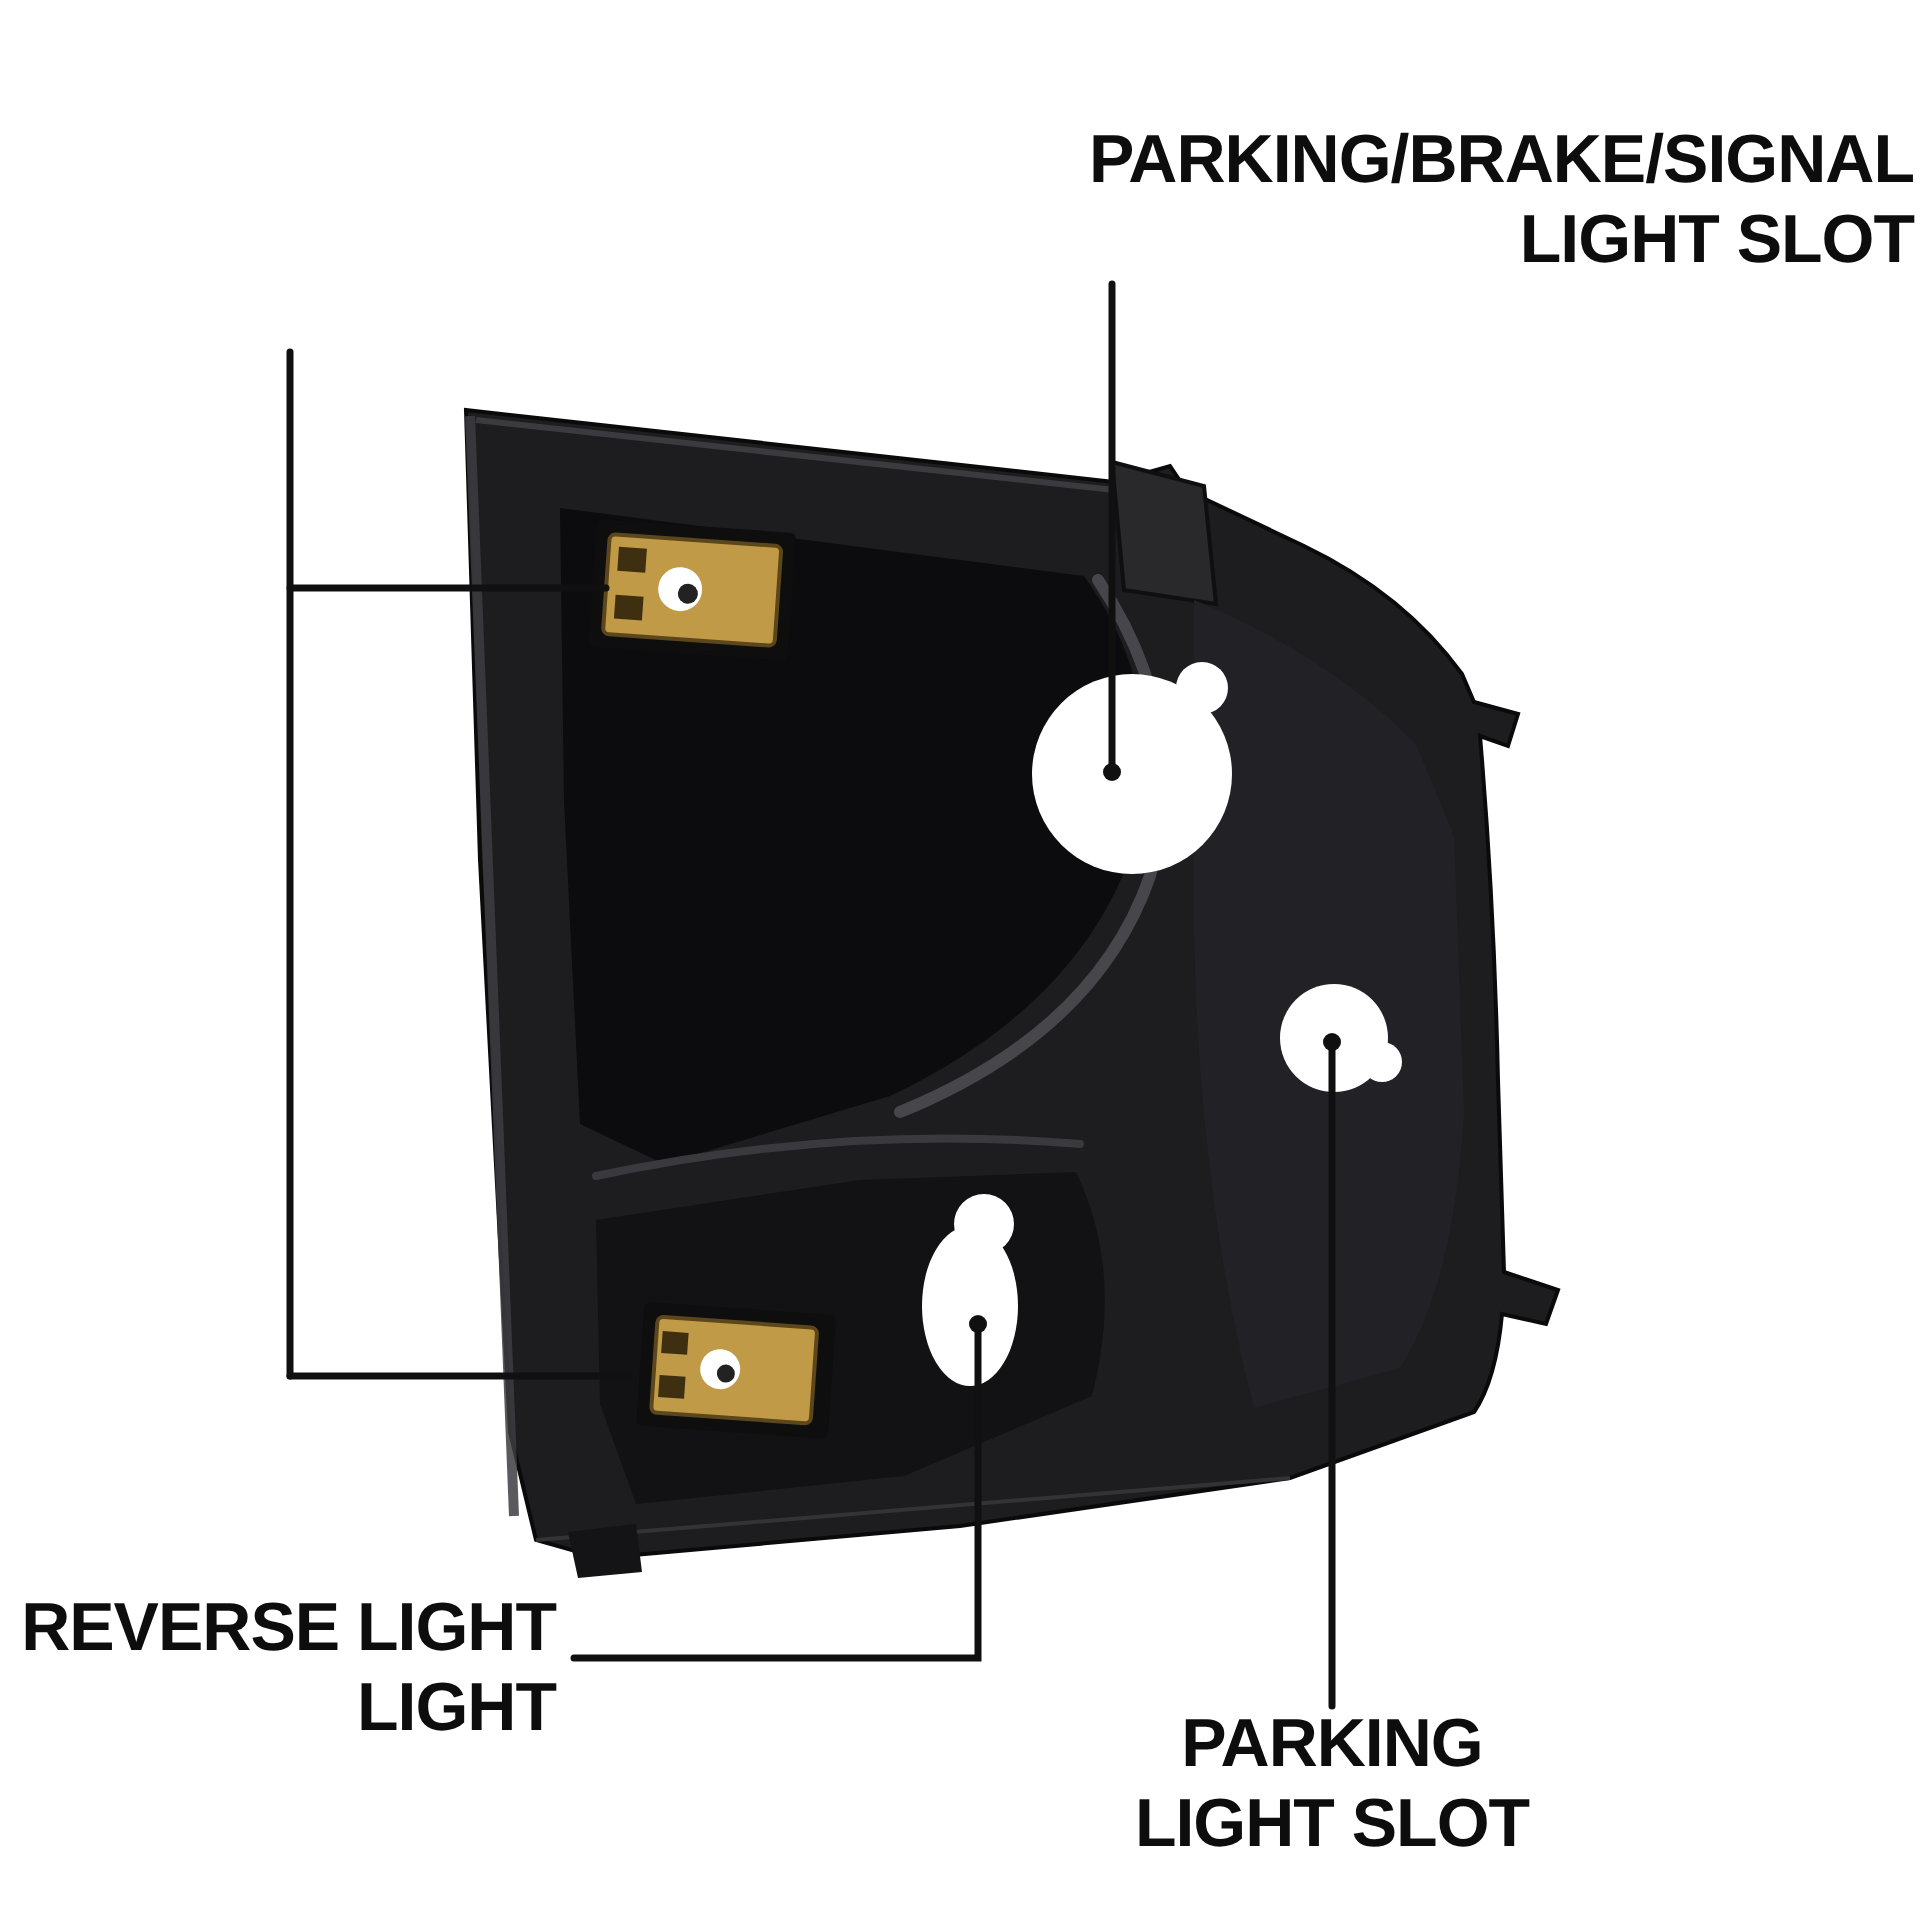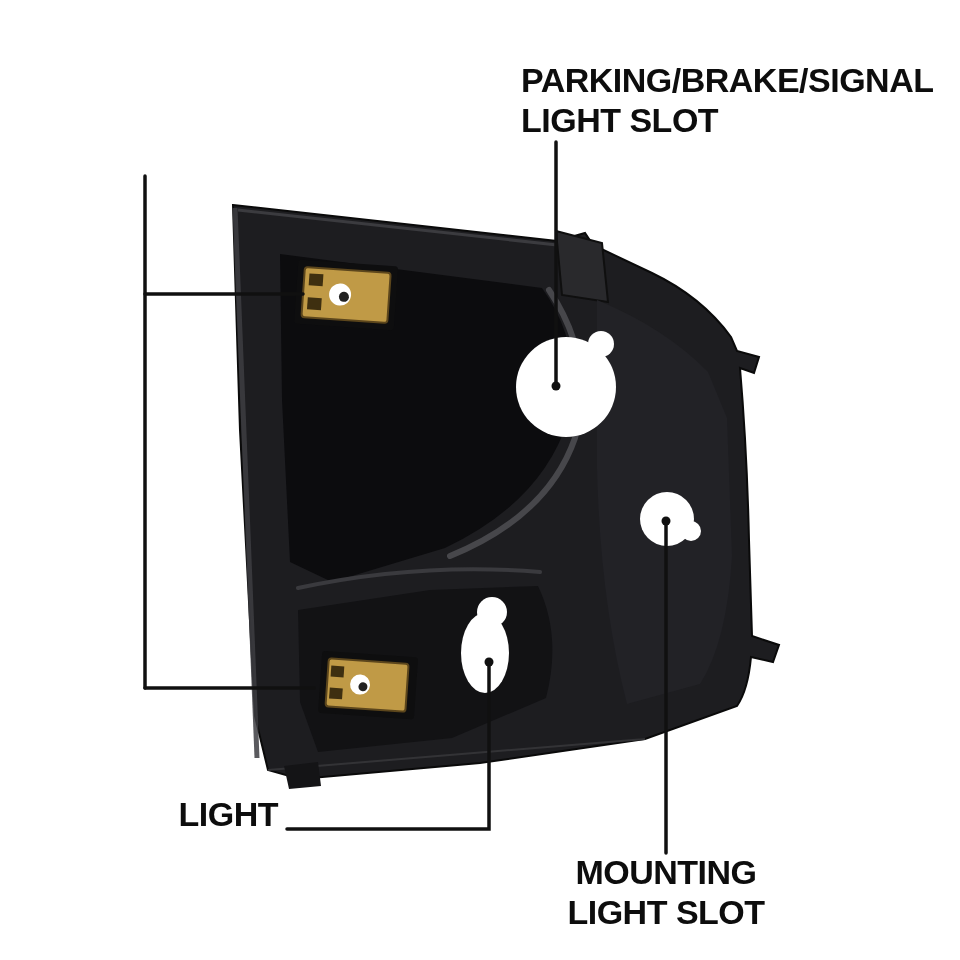--- a/index.html
+++ b/index.html
@@ -15,21 +15,21 @@
     position:absolute;
     color:#0d0d0d;
     font-weight:700;
     font-size:34px;
     line-height:40px;
     letter-spacing:-0.5px;
     white-space:nowrap;
   }
   .callout div{white-space:nowrap;}
   .callout.center{text-align:center;}
-  .callout.left{text-align:left;}
+  .callout.left{text-align:right;}
   .callout.right{text-align:right;}
   #callout-mounting{left:14px;top:88px;width:330px;}
   #callout-pbs{left:521px;top:60px;width:436px;}
   #callout-reverse{left:6px;top:794px;width:272px;}
   #callout-parking{left:516px;top:852px;width:300px;}
 </style>
 </head>
 <body>
 
 <div class="stage">
@@ -113,21 +113,22 @@
     </g>
   </svg>
 
 
   <div class="callout left" id="callout-pbs">
     <div>PARKING/BRAKE/SIGNAL</div>
     <div>LIGHT SLOT</div>
   </div>
 
   <div class="callout right" id="callout-reverse">
+    <div>REVERSE LIGHT</div>
     <div>LIGHT</div>
   </div>
 
   <div class="callout center" id="callout-parking">
-    <div>MOUNTING</div>
+    <div>PARKING</div>
     <div>LIGHT SLOT</div>
   </div>
 
 </div>
 
 </body></html>

